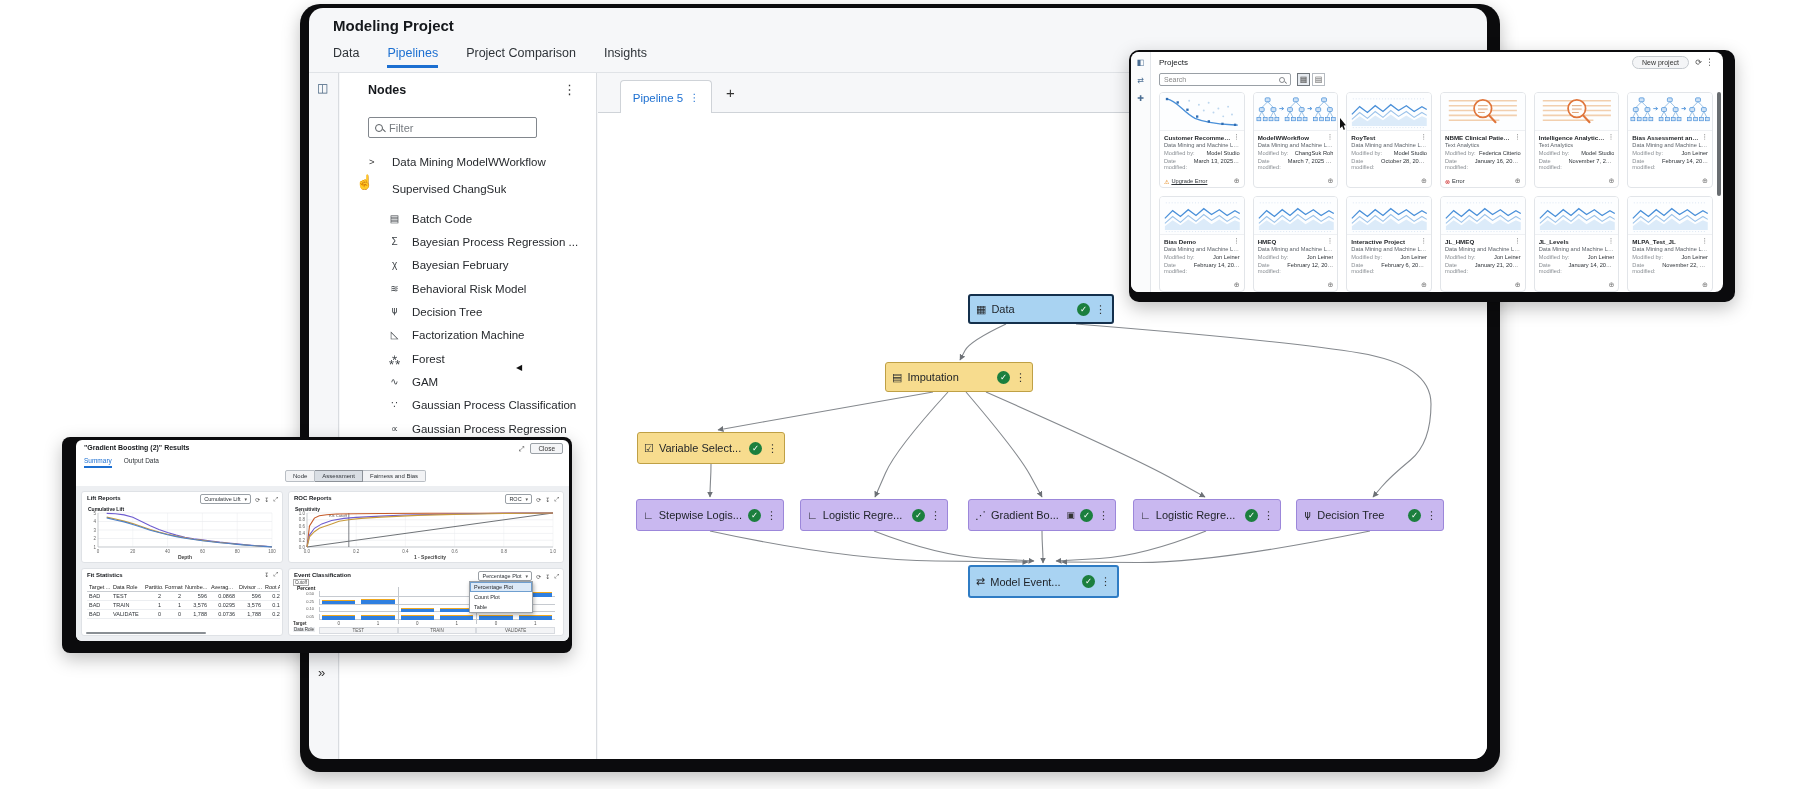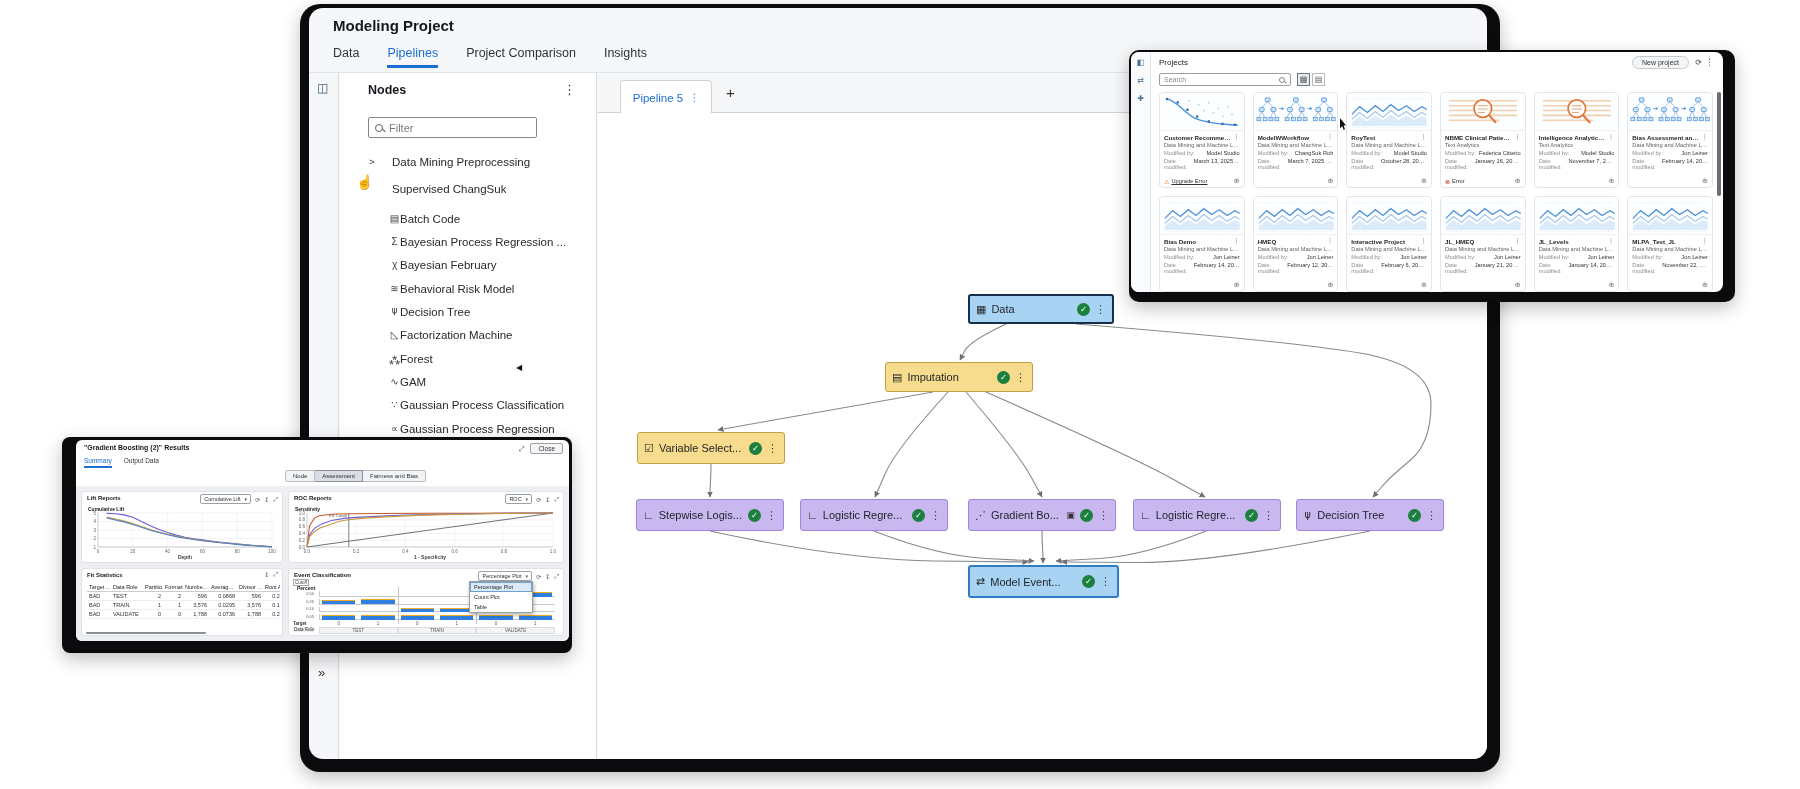--- a/index.html
+++ b/index.html
@@ -24,21 +24,21 @@
   .filterbox{position:absolute;left:28px;top:44px;width:169px;height:21px;border:1px solid #82878d;border-radius:2px;background:#fff;display:flex;align-items:center;padding:0 6px;gap:6px}
   .filterbox input{border:none;outline:none;font-size:11px;flex:1;color:#333;font-family:inherit;background:transparent}
   .filterbox input::placeholder{color:#767b80}
   .mag{width:8px;height:8px;border:1.2px solid #5a5f64;border-radius:50%;position:relative;flex:none}
   .mag::after{content:"";position:absolute;width:4px;height:1.2px;background:#5a5f64;transform:rotate(45deg);right:-3.5px;bottom:-1px}
   .tree{position:absolute;inset:0}
   .trow{position:absolute;left:0;width:100%;height:21px;display:flex;align-items:center;font-size:11.5px;color:#26292d}
   .trow .chev{position:absolute;left:29px;font-size:9.5px;color:#333}
   .trow.group .lbl{position:absolute;left:52px}
   .trow .nicon{position:absolute;left:48px;width:13px;text-align:center;font-size:10px;color:#3a3f44}
-  .trow.item .lbl{position:absolute;left:60px}
+  .trow.item .lbl{position:absolute;left:72px}
   .lbl{white-space:nowrap;overflow:hidden;max-width:182px;text-overflow:ellipsis}
   .rot180{display:inline-block;transform:rotate(180deg)}
   .collapse-handle{position:absolute;left:176px;top:290px;font-size:8px;color:#111}
   .canvas{position:absolute;left:289px;top:0;right:0;bottom:0}
   .ptabs{position:absolute;left:0;right:0;top:0;height:40px;border-bottom:1px solid #cfd3d8;background:#f6f7f9}
   .ptab{position:absolute;left:22px;top:7px;width:92px;height:34px;background:#fff;border:1px solid #cfd3d8;border-bottom:none;border-radius:4px 4px 0 0;display:flex;align-items:center;justify-content:center;gap:6px;font-size:11.5px;color:#1c6fd1}
   .ptab .tkebab{font-size:10px;color:#1c6fd1}
   .addtab{position:absolute;left:128px;top:11px;font-size:15px;color:#333}
   .pcanvas{position:absolute;left:0;right:0;top:40px;bottom:0;background:#fff;overflow:hidden}
   #edges{position:absolute;inset:0;width:100%;height:100%}
@@ -149,21 +149,21 @@
         <div class="npanel-kebab">⋮</div>
         <div class="filterbox">
           <span class="mag"></span>
           <input placeholder="Filter" style="">
         </div>
         <div class="tree">
 
         <div class="trow group" style="top: 78px;">
             <span class="chev">&gt;</span>
 
-            <span class="lbl">Data Mining Preprocessing</span>
+            <span class="lbl">Data Mining ModelWWorkflow</span>
           </div>
             <div class="trow group" style="top: 105px;">
 
             <span class="lbl">Supervised ChangSuk</span>
           </div>
             <div class="trow item" style="top: 135px;">
 
             <span class="nicon">▤</span>
             <span class="lbl">Batch Code</span>
           </div>

